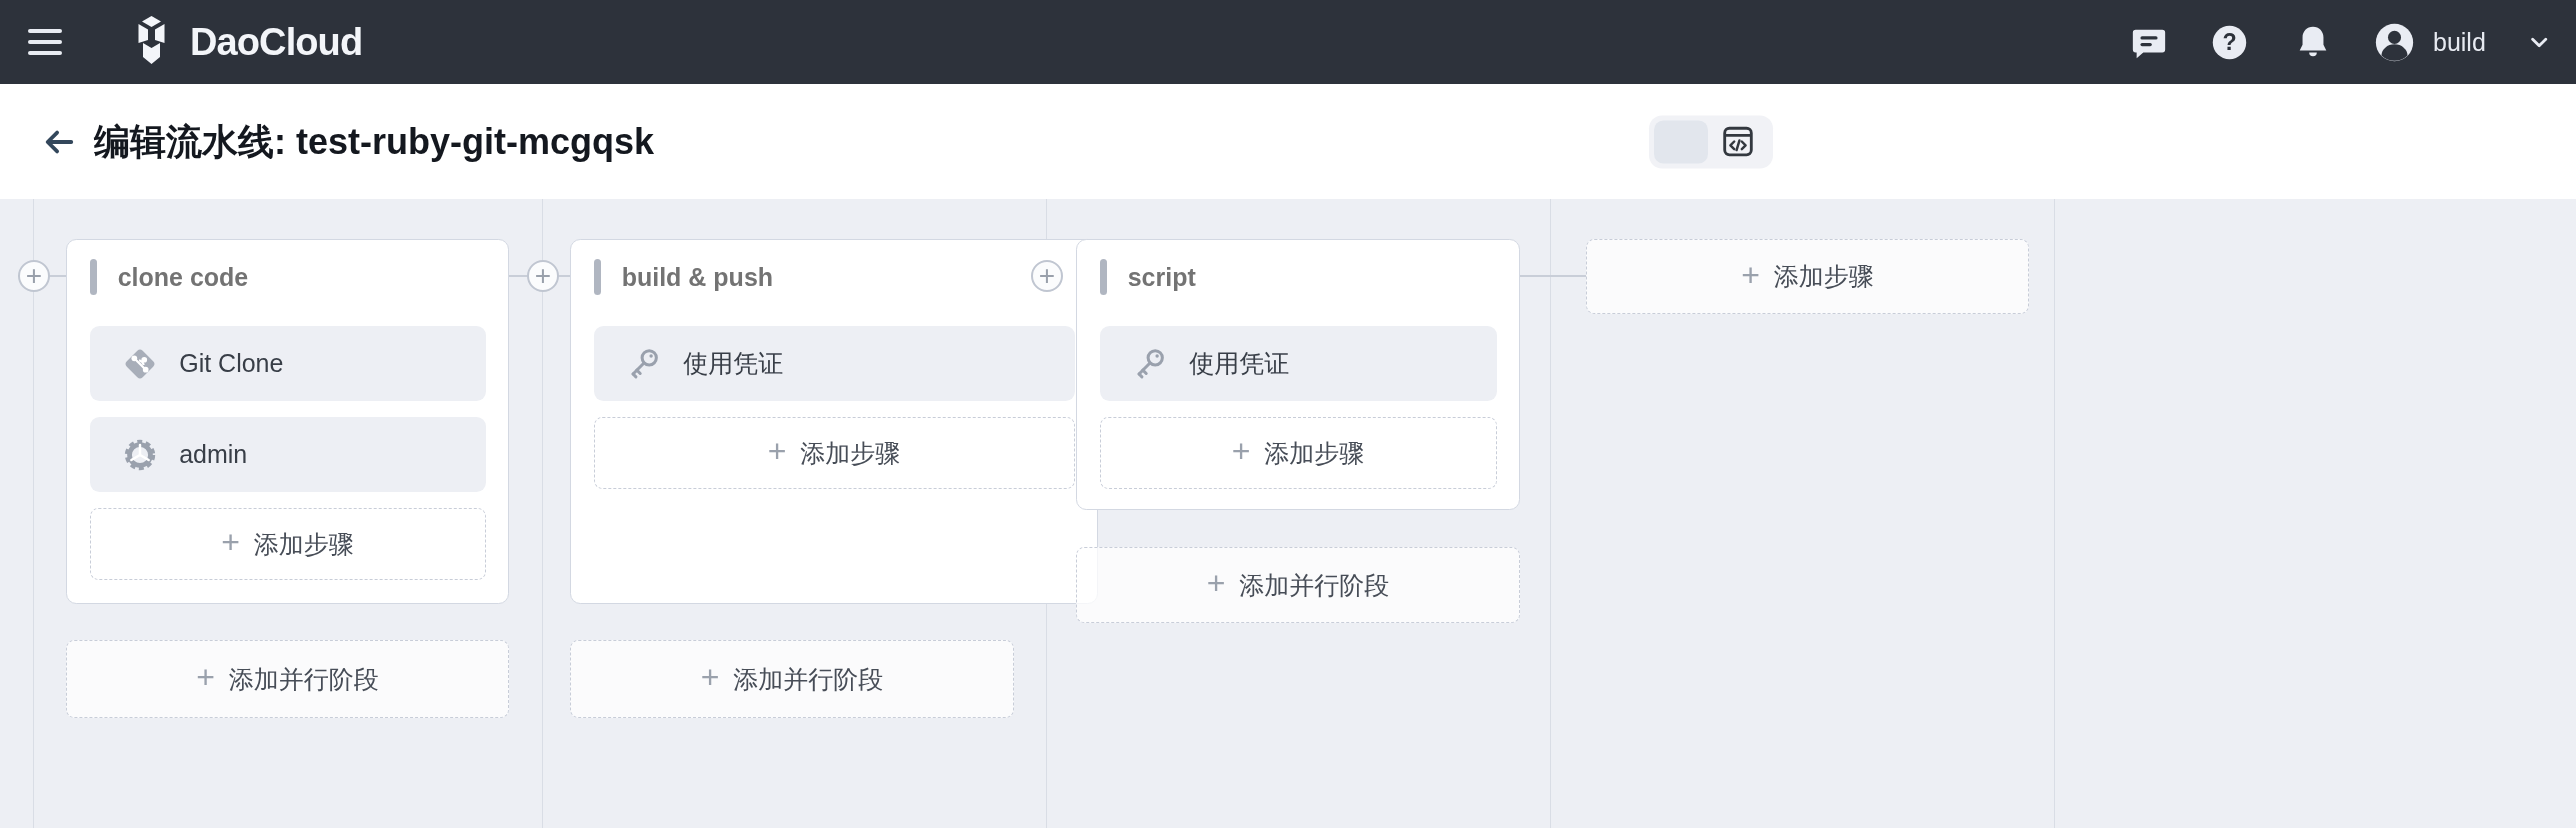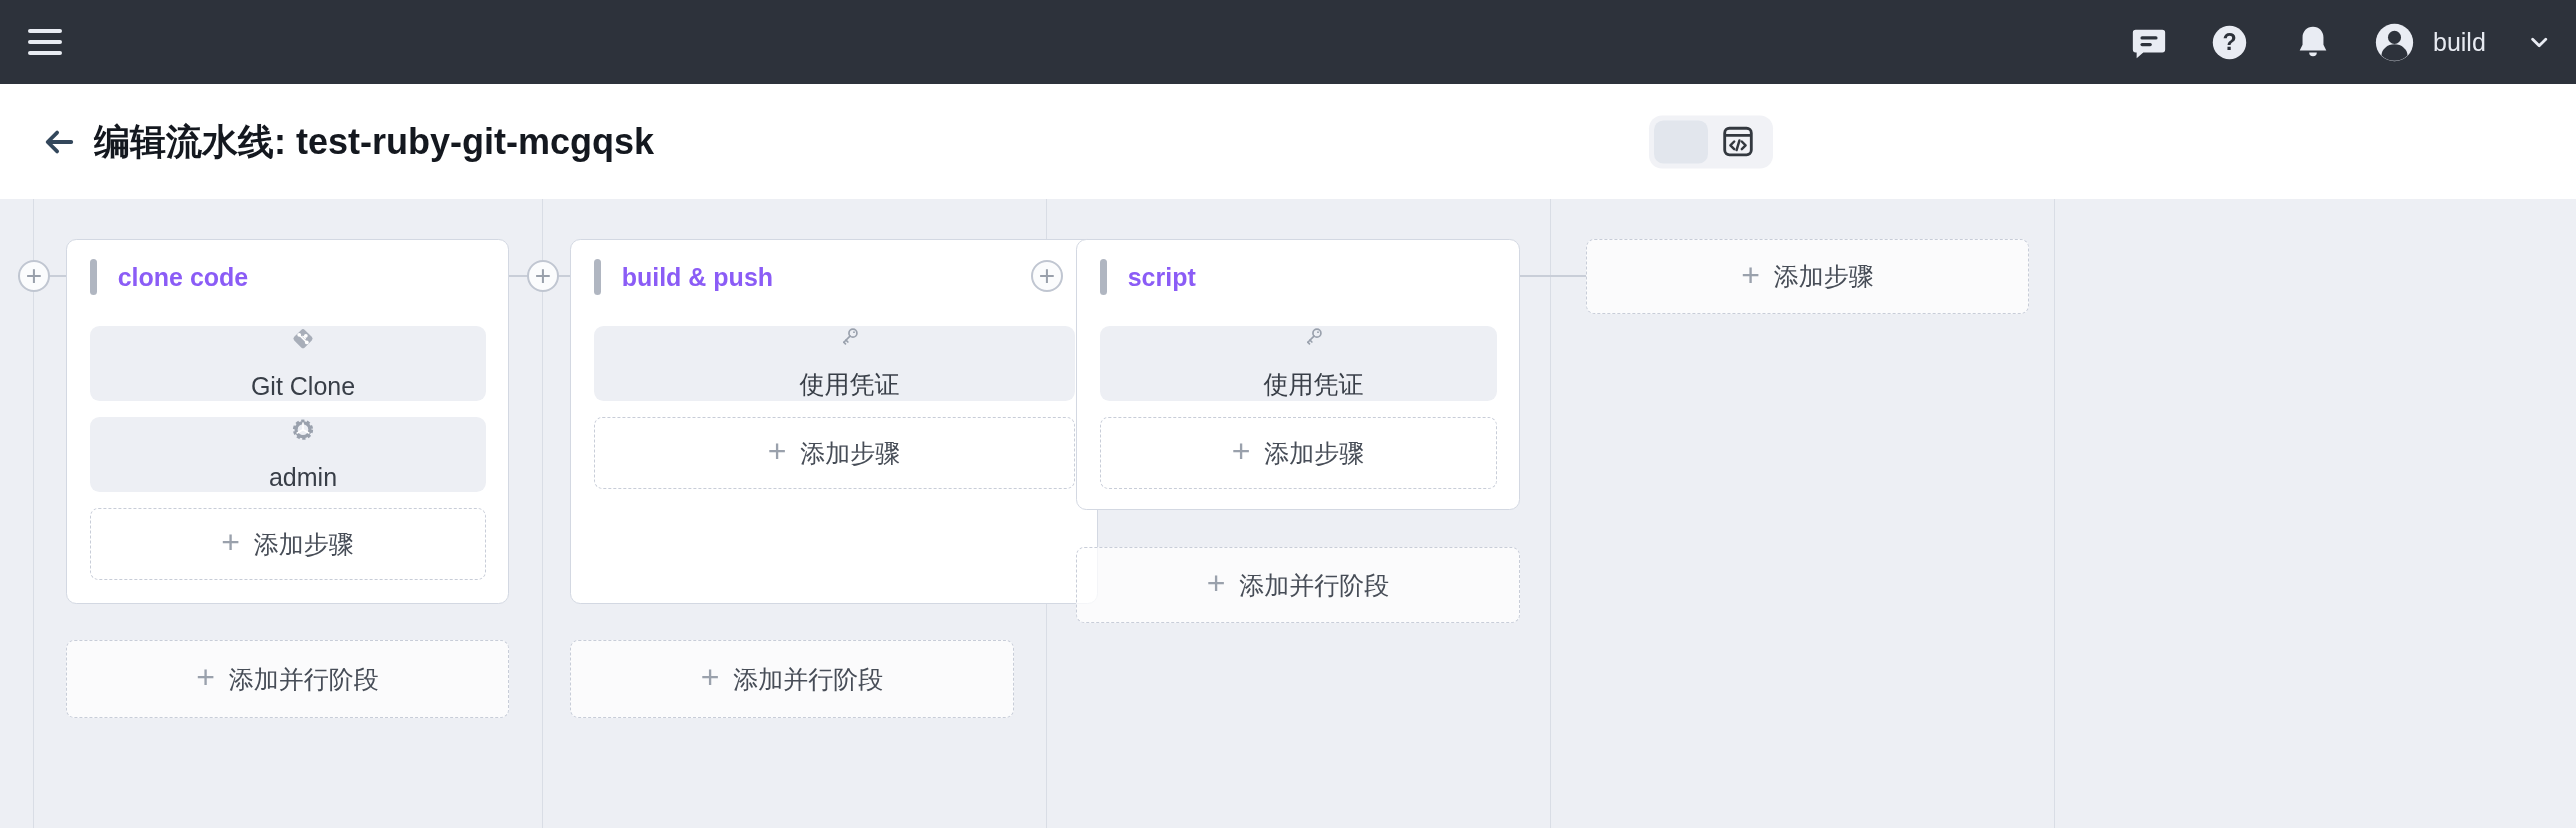--- a/index.html
+++ b/index.html
@@ -64,24 +64,24 @@
     display:flex; align-items:center; justify-content:center;
     color:#99a0ab; font-size:28px; font-weight:400; line-height:1;
     cursor:pointer; z-index:3; }
 
   .stage-card { position:absolute; background:#ffffff;
     border:1.4px solid #d3d8e2; border-radius:10.3px; padding:18px 22.5px;
     z-index:2; }
   .stage-head { height:38px; display:flex; align-items:center; gap:20.7px;
     margin-bottom:30px; }
   .stage-accent { width:7.5px; height:36px; border-radius:3.8px; background:#b0b6c1; }
-  .stage-name { font-size:25px; font-weight:600; color:#8b5cf6;text-align:center; }
+  .stage-name { font-size:25px; font-weight:600; color:#737373;text-align:center; }
   .step-row { height:75px; background:#edeff4; border-radius:9.4px;
     display:flex; align-items:center; gap:20.7px; padding-left:31px;
-    margin-bottom:16px; cursor:pointer;flex-direction:column; }
+    margin-bottom:16px; cursor:pointer; }
   .step-label { font-size:25px; color:#383e47; }
   .dash-btn { border:1.9px dashed #c8cdd8; border-radius:8.4px;
     background:rgba(255,255,255,0.75);
     display:flex; align-items:center; justify-content:center; gap:14px;
     cursor:pointer; }
   .dash-plus { color:#9aa1ac; font-size:32px; font-weight:300; line-height:1;
     margin-top:-3.8px; }
   .dash-label { font-size:25px; color:#474d57; }
   .add-step { height:72px; margin-top:3.8px; }
   .floating-dash { position:absolute; z-index:2; }
@@ -90,20 +90,31 @@
 </style>
 </head>
 <body>
 
 <header class="topbar">
   <div class="hamburger">
     <span></span>
       <span></span>
       <span></span>
   </div>
+  <div class="brand">
+    <svg class="ico" width="51" height="54" viewBox="0 0 100 108">
+      <g fill="#f3f5f9">
+        <polygon points="50,2 69,13 50,24 31,13"></polygon>
+        <polygon points="24,18 43,29 43,50 24,56"></polygon>
+        <polygon points="76,18 57,29 57,50 76,56"></polygon>
+        <polygon points="33,56 50,66 67,56 67,84 50,98 33,84"></polygon>
+      </g>
+    </svg>
+    <span class="brand-text">DaoCloud</span>
+  </div>
 
   <div class="top-icon chat-i">
     <svg class="ico" width="38" height="38" viewBox="0 0 40 40">
       <path fill="#e9ecf3" d="M6,7 h28 a3,3 0 0 1 3,3 v18 a3,3 0 0 1 -3,3 h-20 l-7,6 v-6 h-1 a3,3 0 0 1 -3,-3 v-18 a3,3 0 0 1 3,-3 z"></path>
       <rect x="11" y="14" width="18" height="3.4" rx="1.7" fill="#2d323b"></rect>
       <rect x="11" y="21" width="12" height="3.4" rx="1.7" fill="#2d323b"></rect>
     </svg>
   </div>
   <div class="top-icon help-i">
     <svg class="ico" width="39" height="39" viewBox="0 0 42 42">

